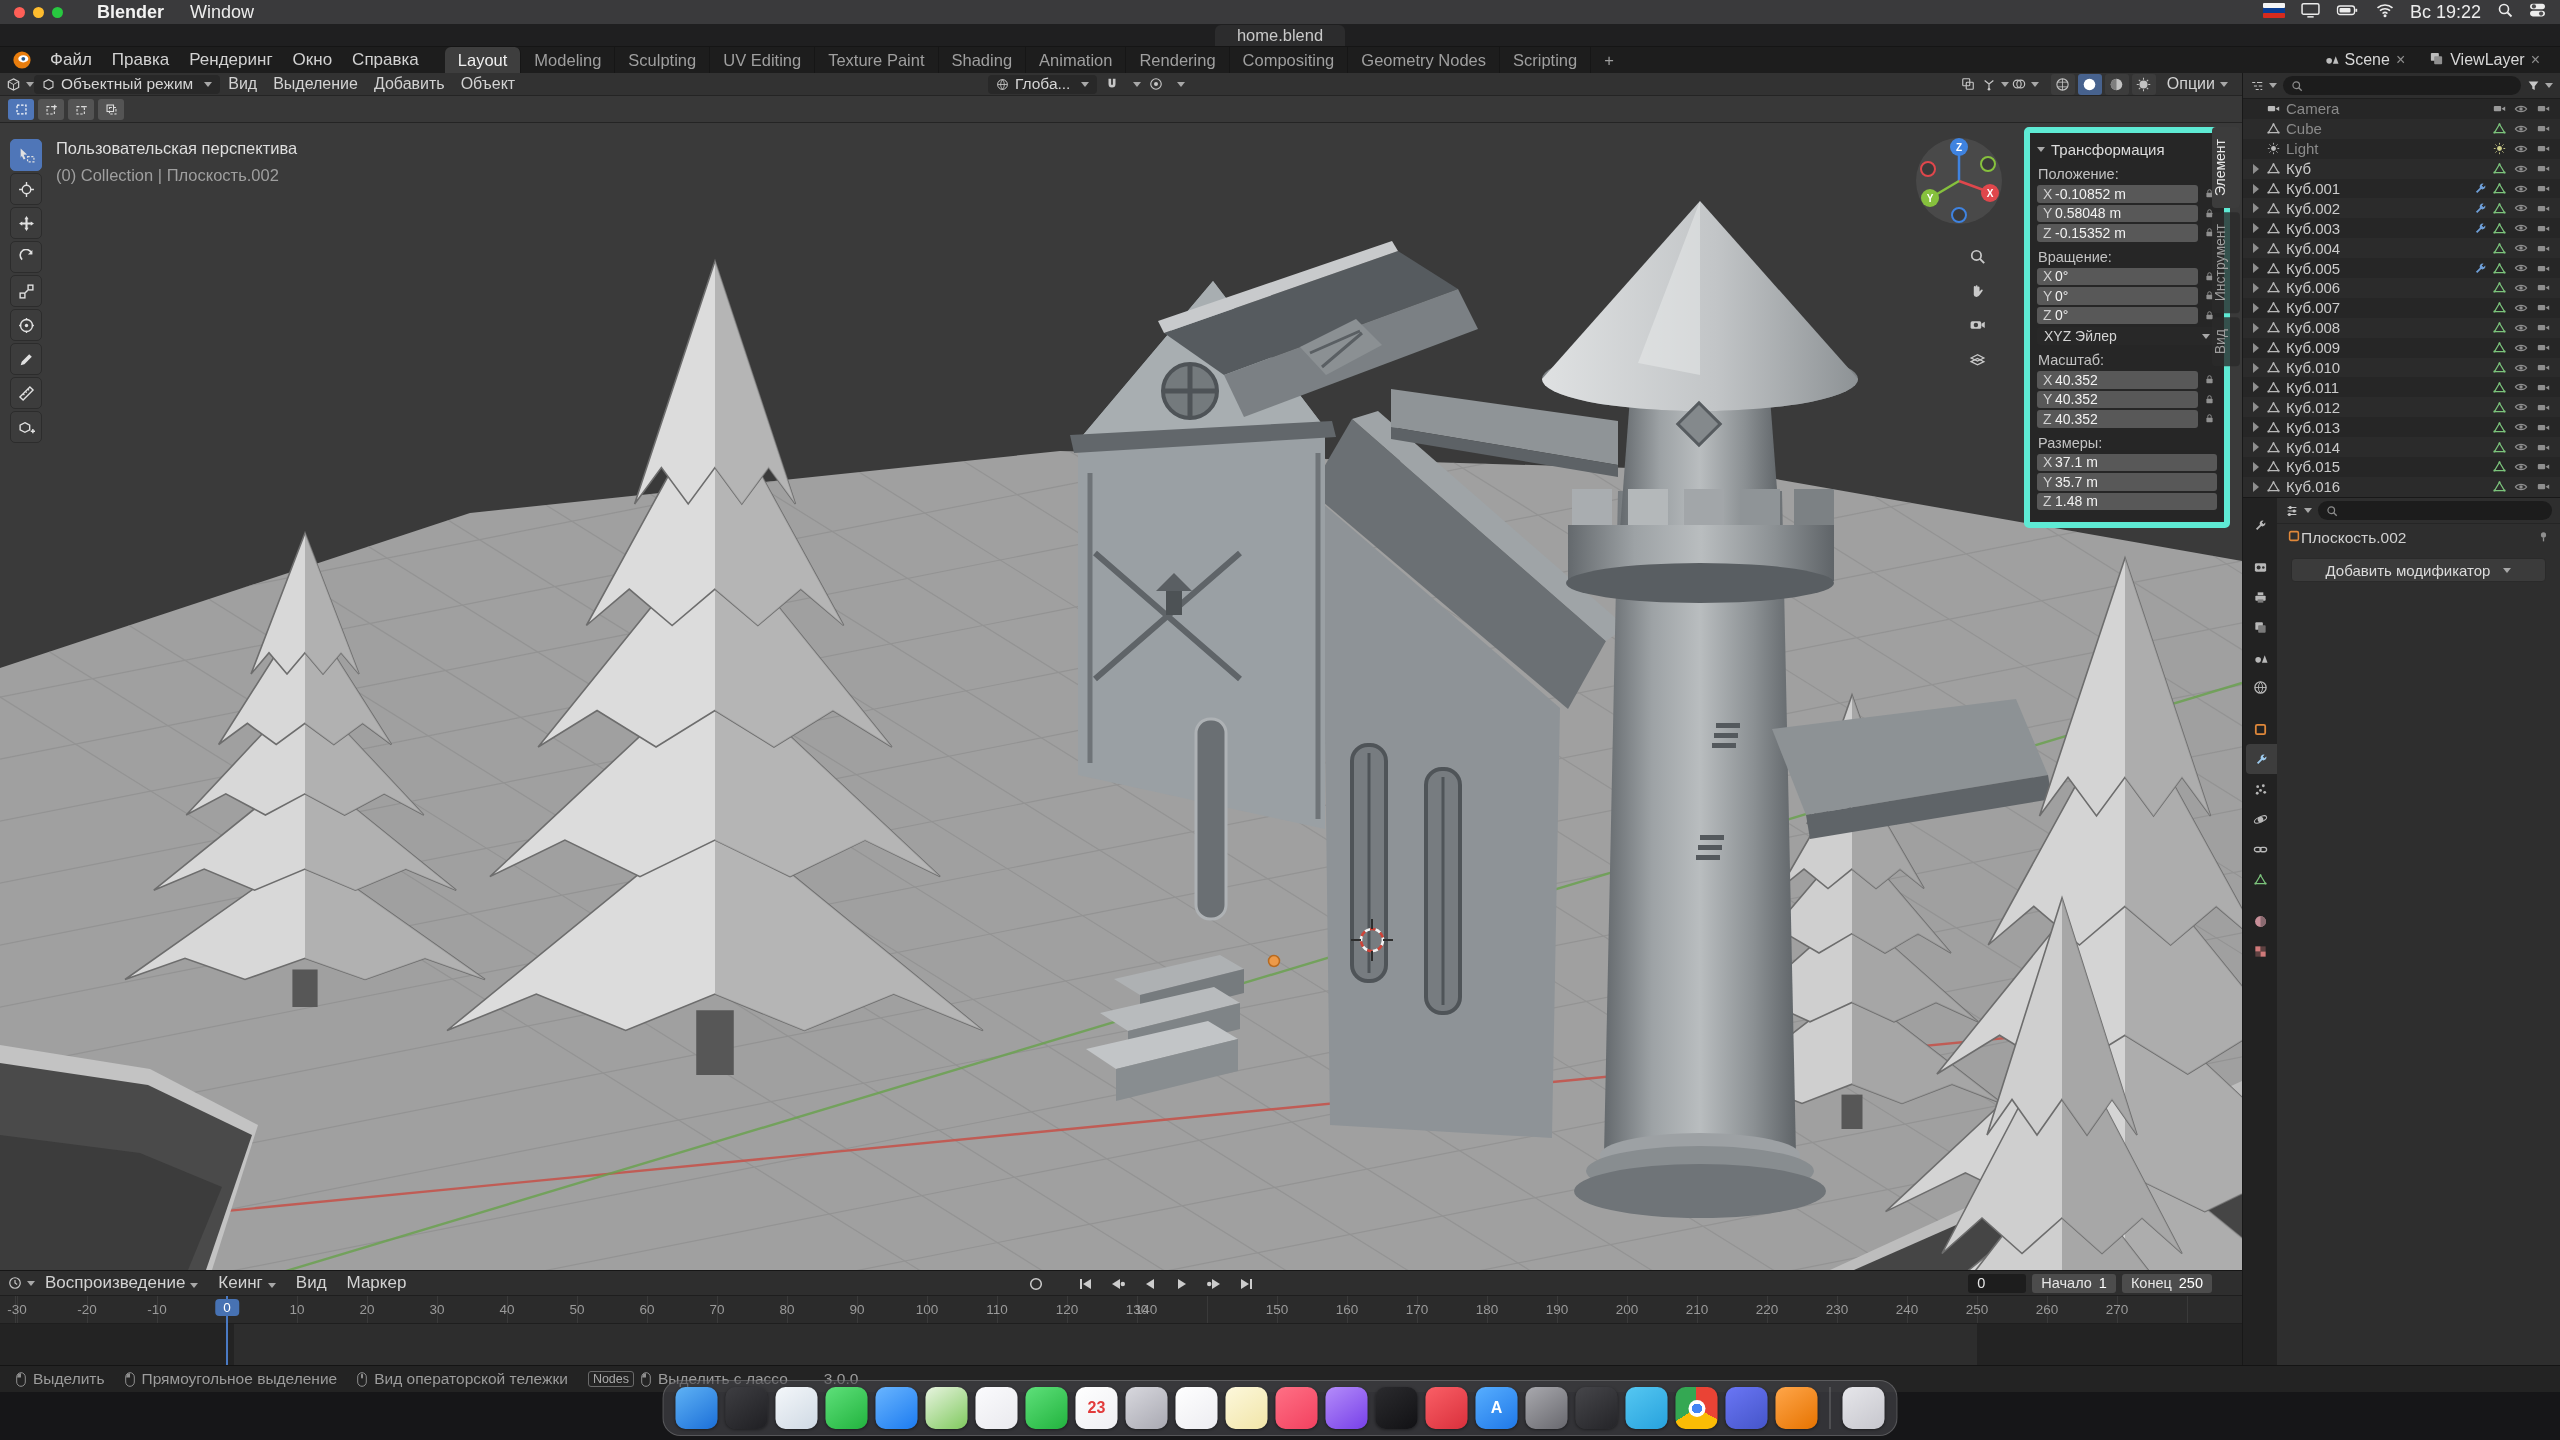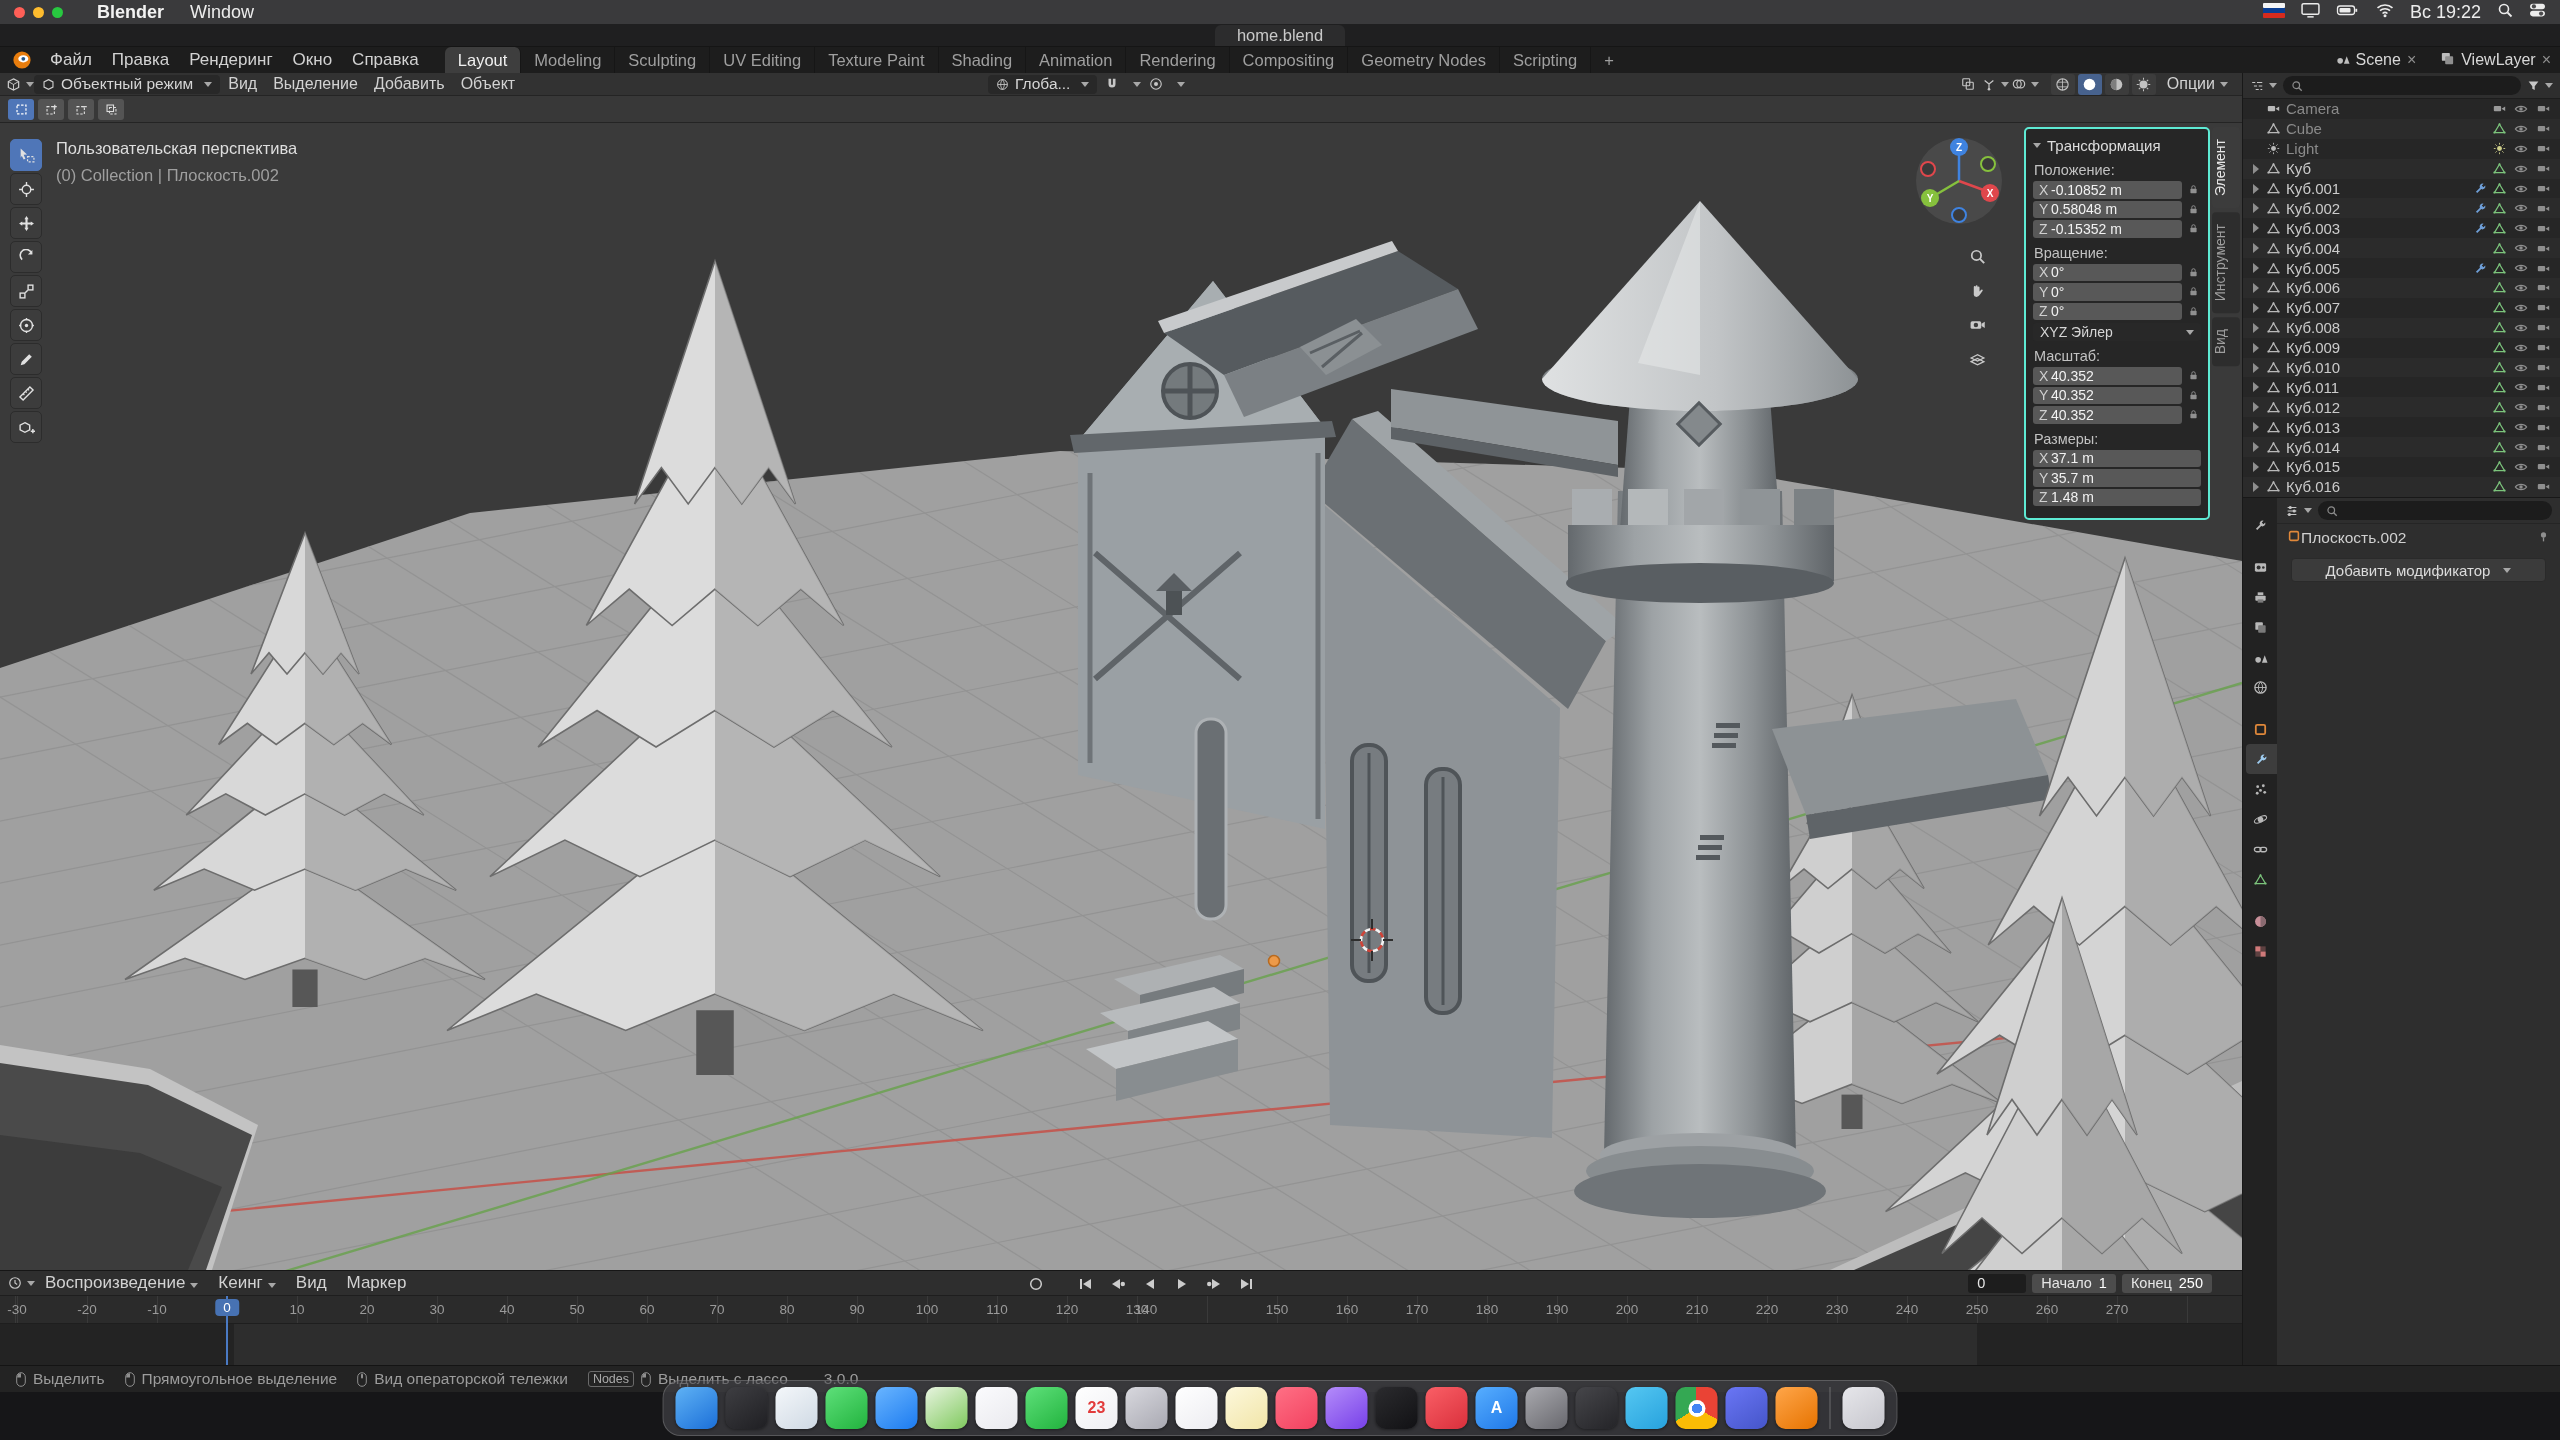--- a/index.html
+++ b/index.html
@@ -19,21 +19,21 @@
   #menubar .mn{font-size:18px;color:#ececec;margin-left:18px}
   #mb-right{margin-left:auto;display:flex;align-items:center;gap:16px;color:#ececec}
   #mb-clock{font-size:18px}
   
   #titlebar{left:0;top:24px;width:2560px;height:23px;background:#1f1f20;display:flex;align-items:center;justify-content:center;border-bottom:1px solid #151515}
   #tb-tab{background:#2c2c2d;border-radius:6px 6px 0 0;padding:2px 22px;font-size:16.5px;color:#c9c9c9;height:21px;display:flex;align-items:center}
   
   #topbar{left:0;top:47px;width:2560px;height:26px;background:#1d1d1d;display:flex;align-items:center}
   .ws-tab{padding:0 13px;line-height:26px;font-size:16.5px;color:#9f9f9f;border-right:1px solid #161616;white-space:nowrap}
   .ws-tab.active{background:#3e3e3e;color:#f0f0f0;border-radius:6px 6px 0 0}
-  #tb-right{margin-left:auto;display:flex;align-items:center;gap:6px;margin-right:9px;font-size:16px;color:#d8d8d8}
+  #tb-right{margin-left:auto;display:flex;align-items:center;gap:6px;margin-right:20px;font-size:16px;color:#d8d8d8}
   
   #vp-header{left:0;top:73px;width:2242px;height:23px;background:#323232;border-bottom:1px solid #242424;display:flex;align-items:center;padding:0 6px;font-size:16px}
   #vp-header .menu-item{font-size:16px;padding:0 8px}
   .dd{background:#282828;border-radius:4px;height:19px;display:inline-flex;align-items:center;padding:0 8px;font-size:15.5px;gap:6px;color:#d5d5d5}
   .vph-center{position:absolute;left:988px;display:flex;align-items:center;gap:4px}
   .vph-right{position:absolute;right:6px;display:flex;align-items:center;gap:3px}
   .sph{width:24px;height:21px;display:inline-flex;align-items:center;justify-content:center;border-radius:3px;color:#c2c2c2;background:#3c3c3c}
   .sph.active{background:#47628e;color:#fff}
   
   #tool-settings{left:0;top:96px;width:2242px;height:27px;background:#383838;border-bottom:1px solid #242424;display:flex;align-items:center;padding:0 8px;gap:4px}
@@ -42,21 +42,21 @@
   
   #viewport{left:0;top:123px;width:2242px;height:1147px;background:#3b3b3b;overflow:hidden}
   #vp-info{position:absolute;left:56px;top:12px;font-size:16.5px;line-height:1.65;pointer-events:none}
   #vp-info .l1{color:#dedede}
   #vp-info .l2{color:#9f9f9f}
   #toolbar{position:absolute;left:10px;top:16px;width:34px;display:flex;flex-direction:column;gap:2px}
   .tool-btn{width:32px;height:32px;background:#3d3d3dcc;border:1px solid #2c2c2c;border-radius:5px;display:flex;align-items:center;justify-content:center;color:#e0e0e0}
   .tool-btn.active{background:#4f76b8;border-color:#4f76b8}
   .nav-btn{position:absolute;left:1962px;width:30px;height:30px;display:flex;align-items:center;justify-content:center;color:#c9c9c9}
   
-  #npanel{position:absolute;left:2024px;top:4px;width:186px;background:rgba(37,37,37,.96);border:2px solid #5eead4;border-radius:5px;padding:6px 7px 10px}
+  #npanel{position:absolute;left:2024px;top:4px;width:206px;background:rgba(37,37,37,.96);border:6px solid #5eead4;border-radius:5px;padding:6px 7px 10px}
   .tp-title{display:flex;align-items:center;gap:6px;font-size:15px;color:#dcdcdc;height:20px}
   .tp-sec{font-size:14.5px;color:#c2c2c2;margin:7px 1px 3px}
   .tp-row{display:flex;align-items:center;margin-bottom:2px}
   .tp-field{flex:1;height:17.5px;background:#585858;border-radius:3px;display:flex;align-items:center;font-size:14px}
   .tp-axis{padding-left:6px;color:#d0d0d0;width:18px}
   .tp-val{flex:1;padding-right:7px;color:#f2f2f2}
   .tp-lock{width:15px;margin-left:4px;color:#909090;display:flex;justify-content:center}
   .tp-dd{height:18px;background:#282828;border-radius:3px;display:flex;align-items:center;padding:0 7px;font-size:14px;color:#d5d5d5;margin:3px 0 2px}
   #ntabs{position:absolute;left:2212px;top:4px;width:28px;display:flex;flex-direction:column;gap:4px}
   .ntab{writing-mode:vertical-rl;transform:rotate(180deg);font-size:14px;color:#9e9e9e;padding:12px 0;width:28px;text-align:center;background:#2a2a2acc;border-radius:4px}

